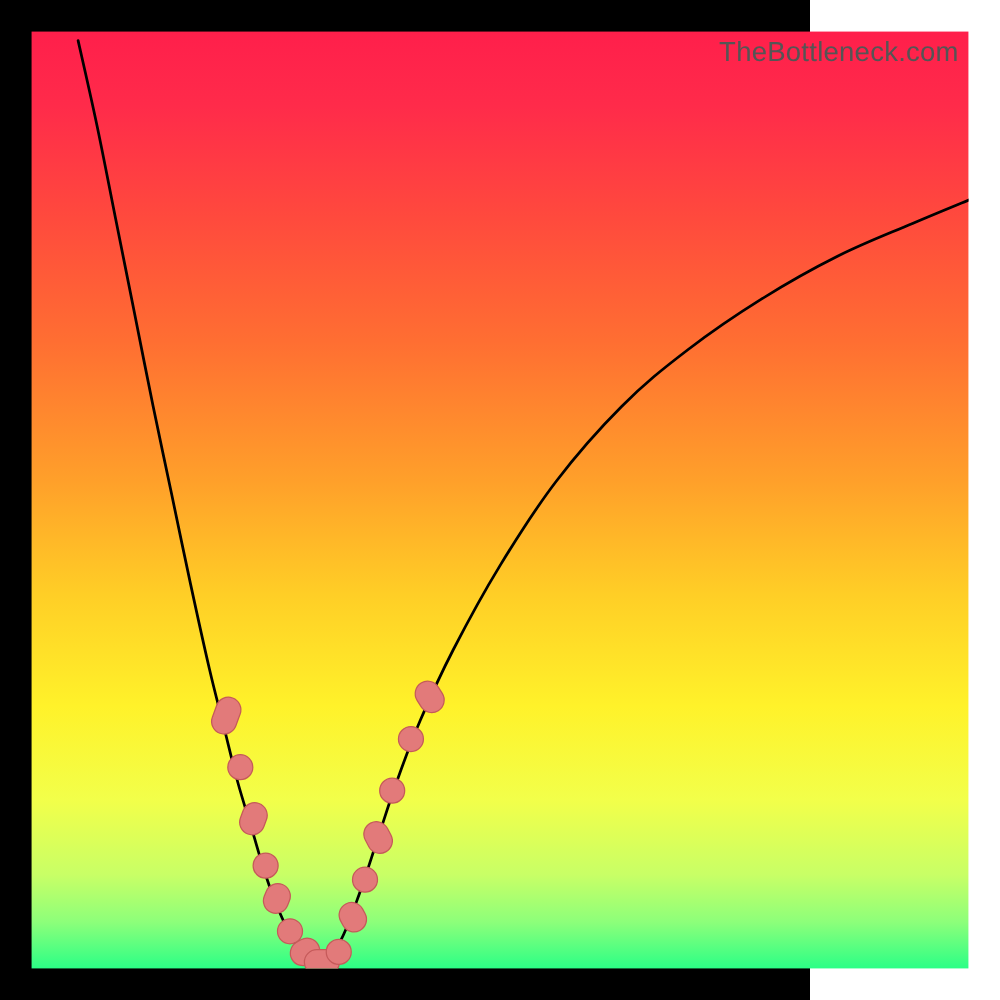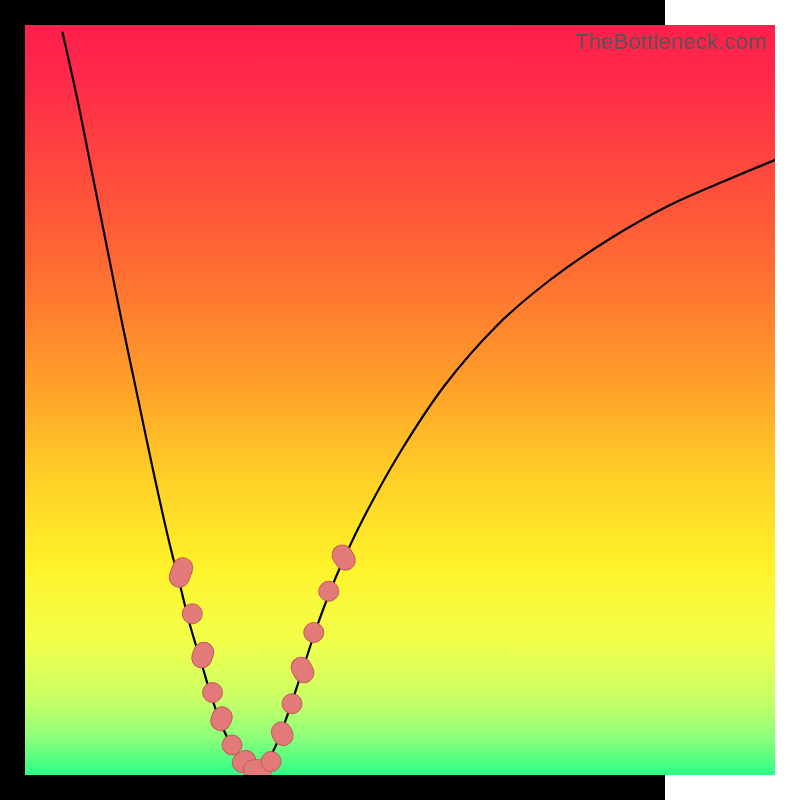--- a/index.html
+++ b/index.html
@@ -8,21 +8,20 @@
     width: 800px;
     height: 800px;
     overflow: hidden;
     font-family: Arial, Helvetica, sans-serif;
   }
   .frame {
     width: 648px;
     height: 800px;
     background: #000;
     position: relative;
-    padding-left: 17px;
   }
   .plot-area {
     position: absolute;
     left: 25px;
     top: 25px;
     width: 750px;
     height: 750px;
     overflow: hidden;
   }
   .watermark {

